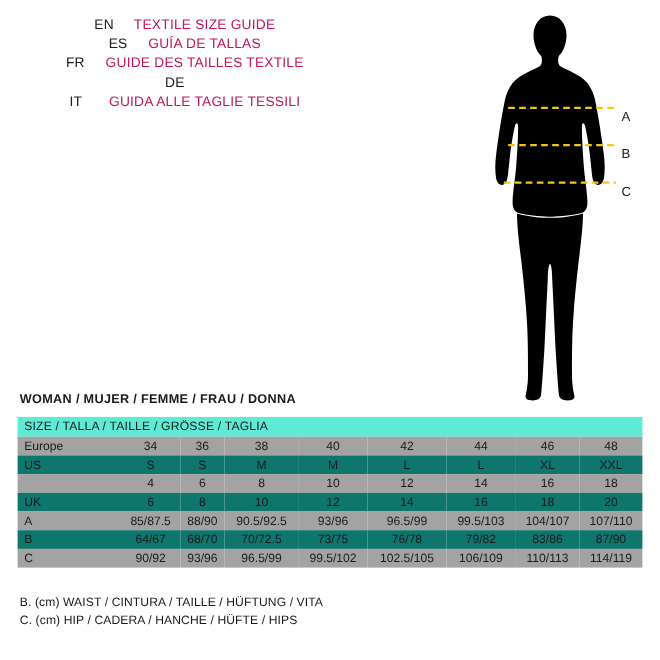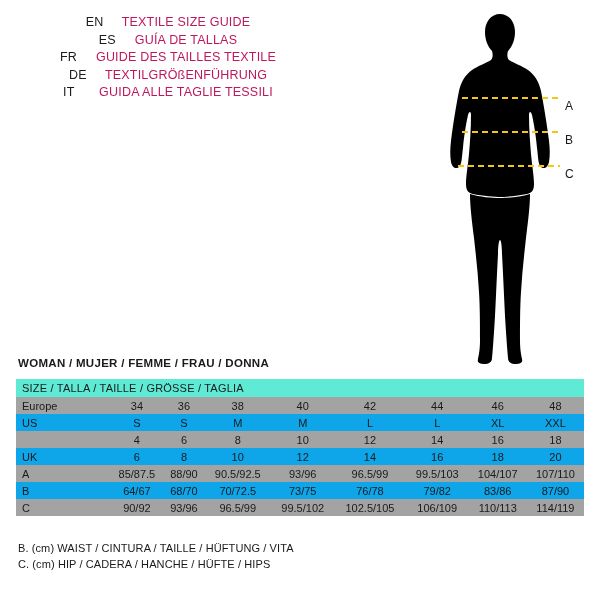--- a/index.html
+++ b/index.html
@@ -101,21 +101,21 @@
     text-align: left;
     padding-left: 6px;
     font-size: 11px;
     height: 18px;
     letter-spacing: 0.2px;
   }
   .row-shaded td {
     background: #a3a3a3;
   }
   .row-plain td {
-    background: #0ea5e9;
+    background: #0f766e;
   }
 
   
   .legend {
     position: absolute;
     left: 18px;
     top: 541px;
     font-size: 11px;
     line-height: 15.5px;
     letter-spacing: 0.1px;
@@ -137,21 +137,20 @@
     <div class="lang-row">
       <span class="lang-code">ES</span>
       <span class="lang-text">GUÍA DE TALLAS</span>
     </div>
     <div class="lang-row">
       <span class="lang-code">FR</span>
       <span class="lang-text">GUIDE DES TAILLES TEXTILE</span>
     </div>
     <div class="lang-row">
       <span class="lang-code">DE</span>
-      <span class="lang-text">TEXTILGRÖßENFÜHRUNG</span>
     </div>
     <div class="lang-row">
       <span class="lang-code">IT</span>
       <span class="lang-text">GUIDA ALLE TAGLIE TESSILI</span>
     </div>
   </div>
 
   <div class="figure-wrap">
     <svg class="figure-svg" width="200" height="370" viewBox="0 0 200 370">
 

